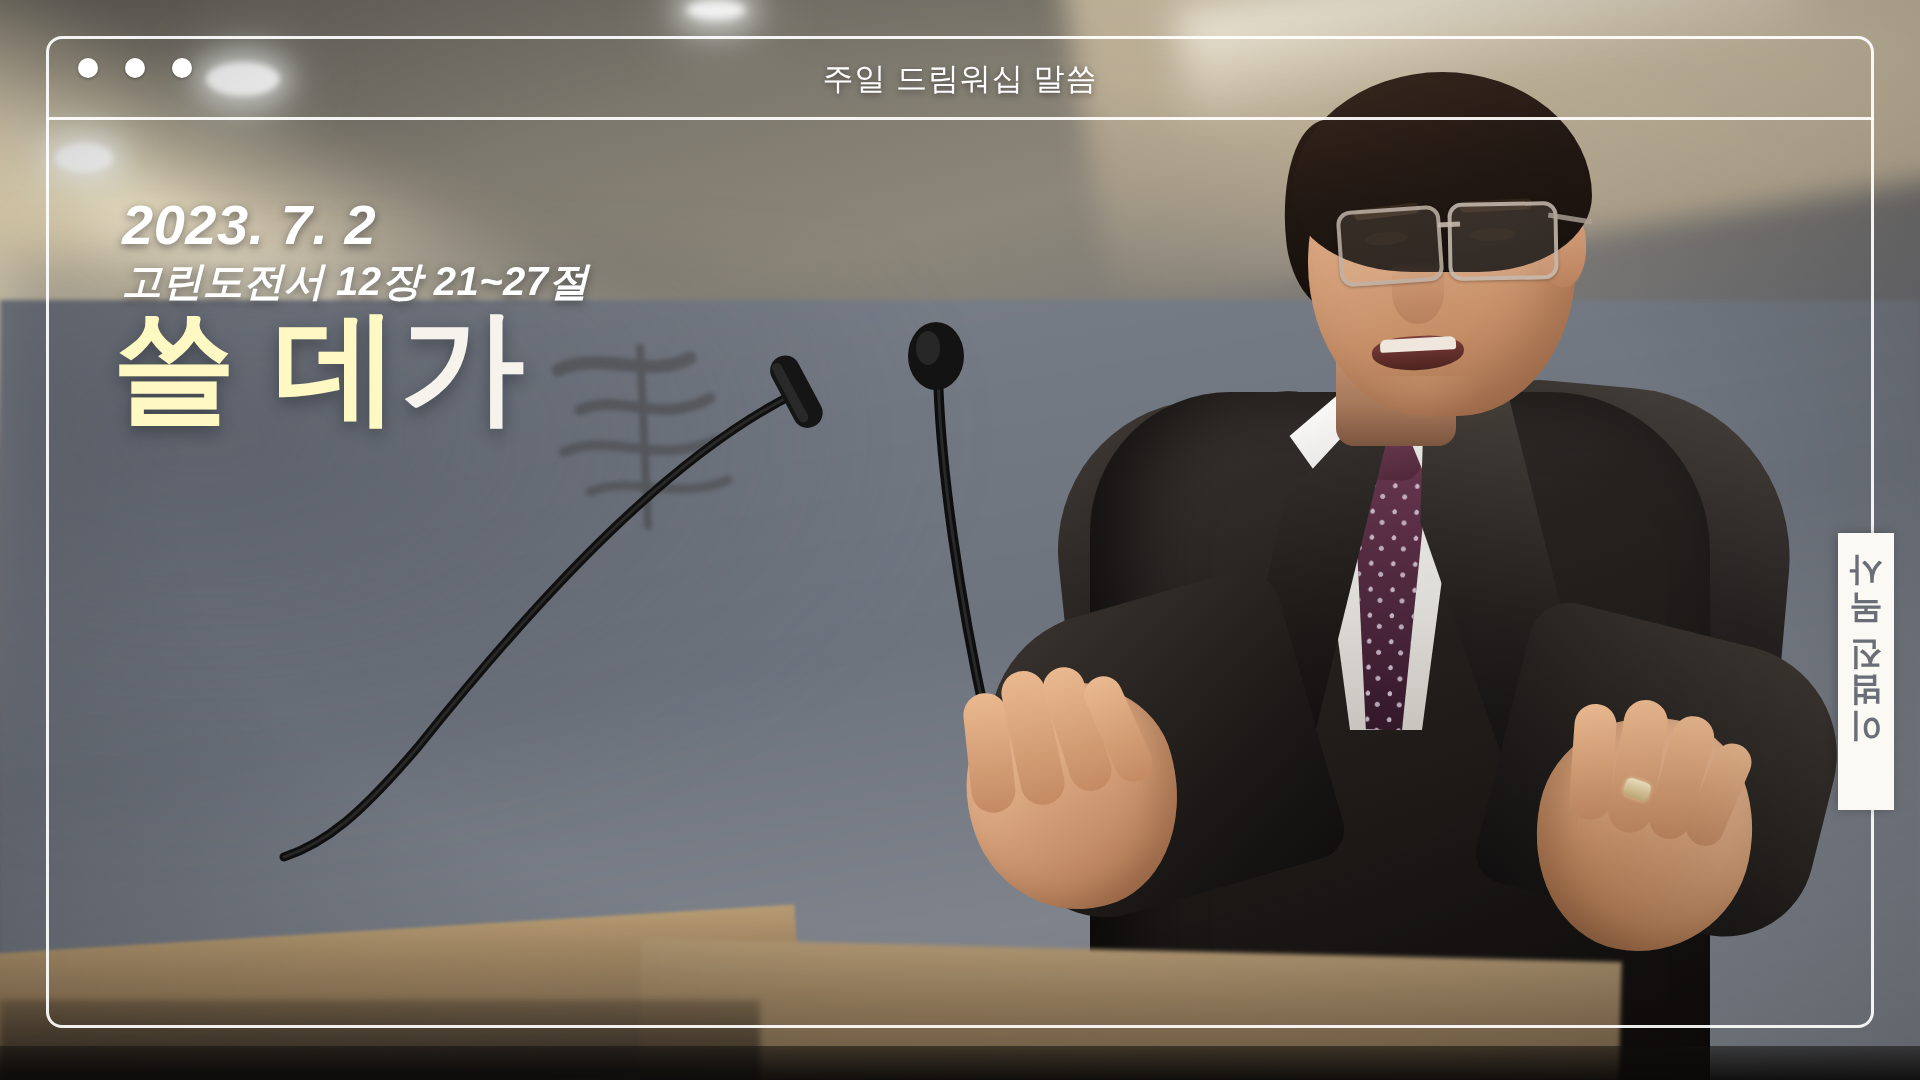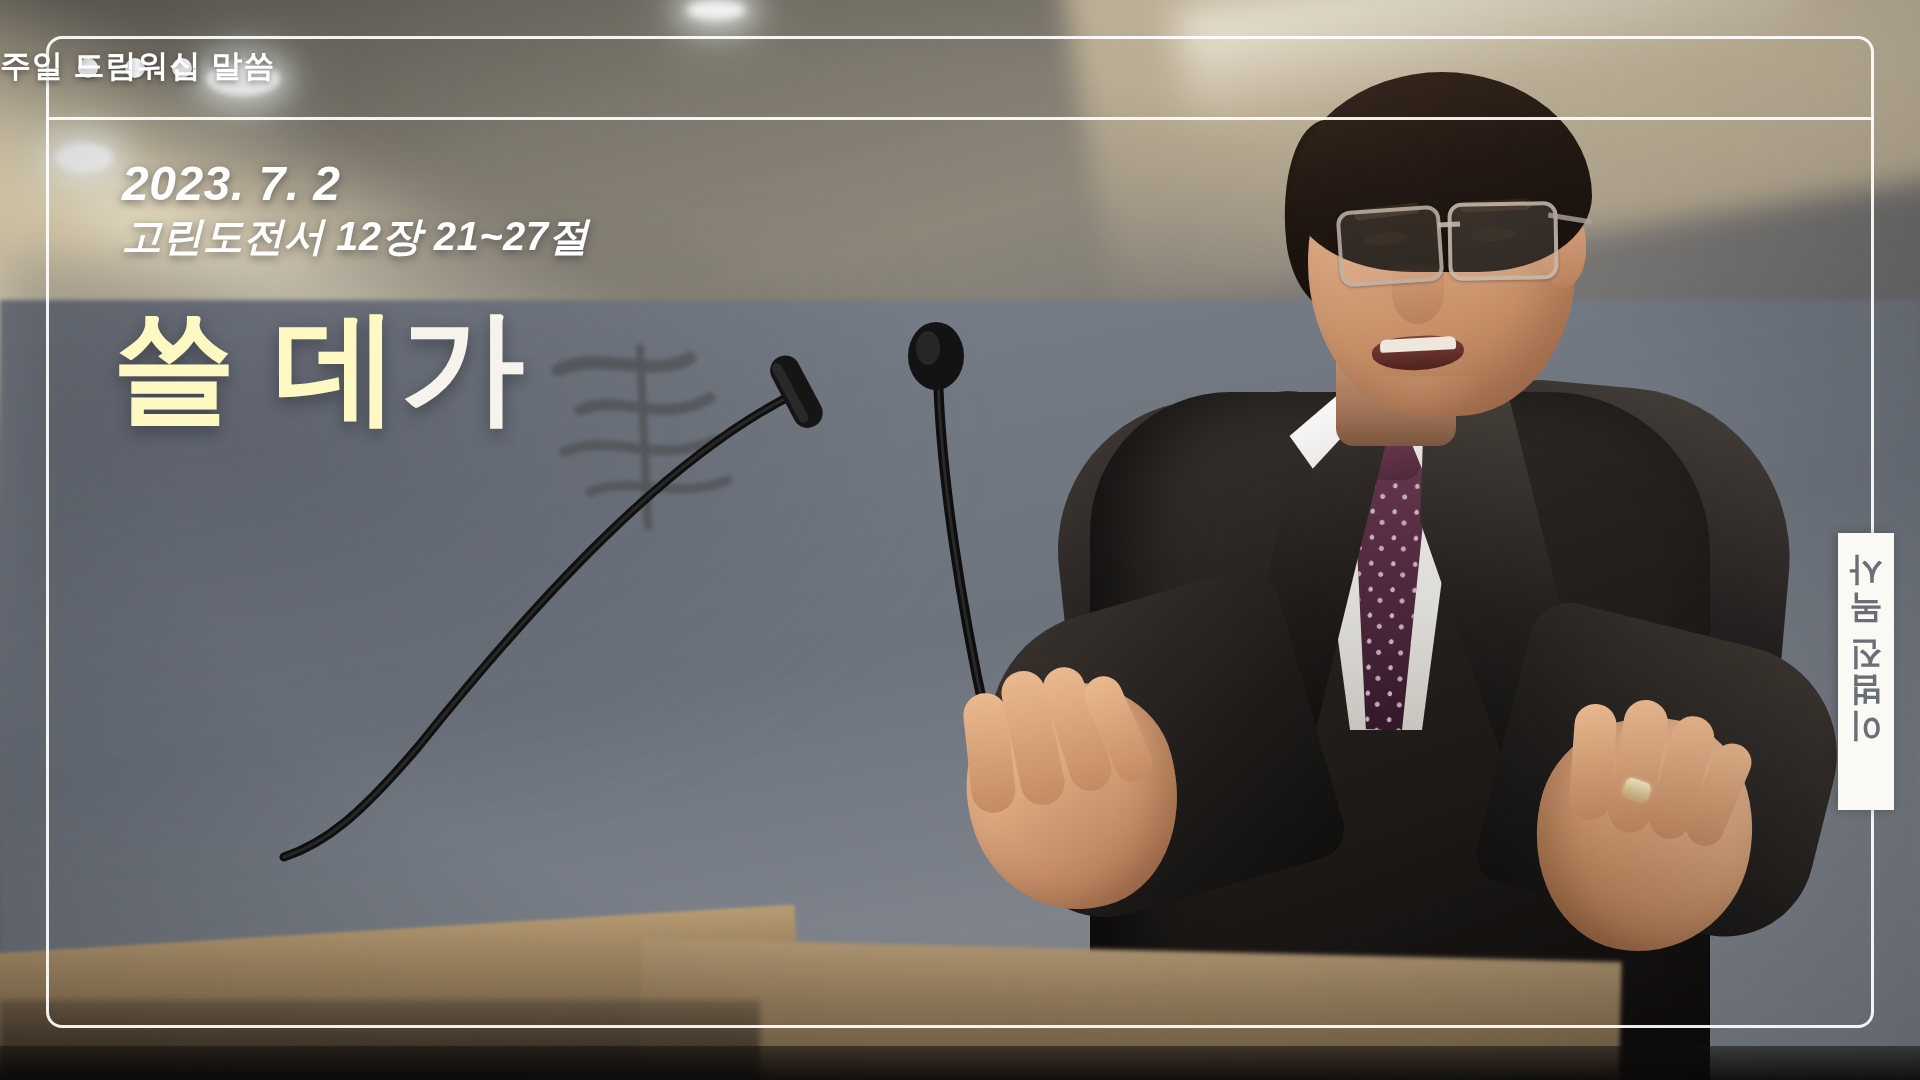--- a/index.html
+++ b/index.html
@@ -290,31 +290,31 @@
     position:absolute; left:46px; top:117px; right:46px; height:3px;
     background:rgba(255,255,255,.92);
   }
   .dots {
     position:absolute; left:78px; top:58px; display:flex; gap:27px; align-items:center;
   }
   .dot { width:20px; height:20px; border-radius:50%; background:#ffffff;
          box-shadow:0 1px 3px rgba(0,0,0,.35); }
 
   .header-title {
-    position:absolute; left:0; right:0; top:45px; 
-    font-size:31px; font-weight:700; color:#ffffff; letter-spacing:1px;
+    position:absolute; left:0; right:0; top:58px; text-align:center;
+    font-size:31px; font-weight:400; color:#ffffff; letter-spacing:1px;
     text-shadow:0 2px 6px rgba(0,0,0,.45);
   }
 
   .meta {
     position:absolute; left:122px; top:158px;
     color:#ffffff; font-weight:700; font-style:italic; letter-spacing:.5px;
     text-shadow:0 3px 9px rgba(40,40,45,.55);
   }
-  .meta .m-date { font-size:48px; line-height:1.1; }
+  .meta .m-date { font-size:56px; line-height:1.1;margin-top:36px; }
   .meta .m-ref  { font-size:40px; line-height:1.28; }
 
   .headline {
     position:absolute; left:112px; top:286px;
     font-weight:800; font-size:124px; line-height:1.30;
     letter-spacing:2px;
     text-shadow:0 6px 16px rgba(30,34,42,.48);
   }
   .hl-line { white-space:nowrap; }
   .hl-gold  { color:#fef9c3; }

